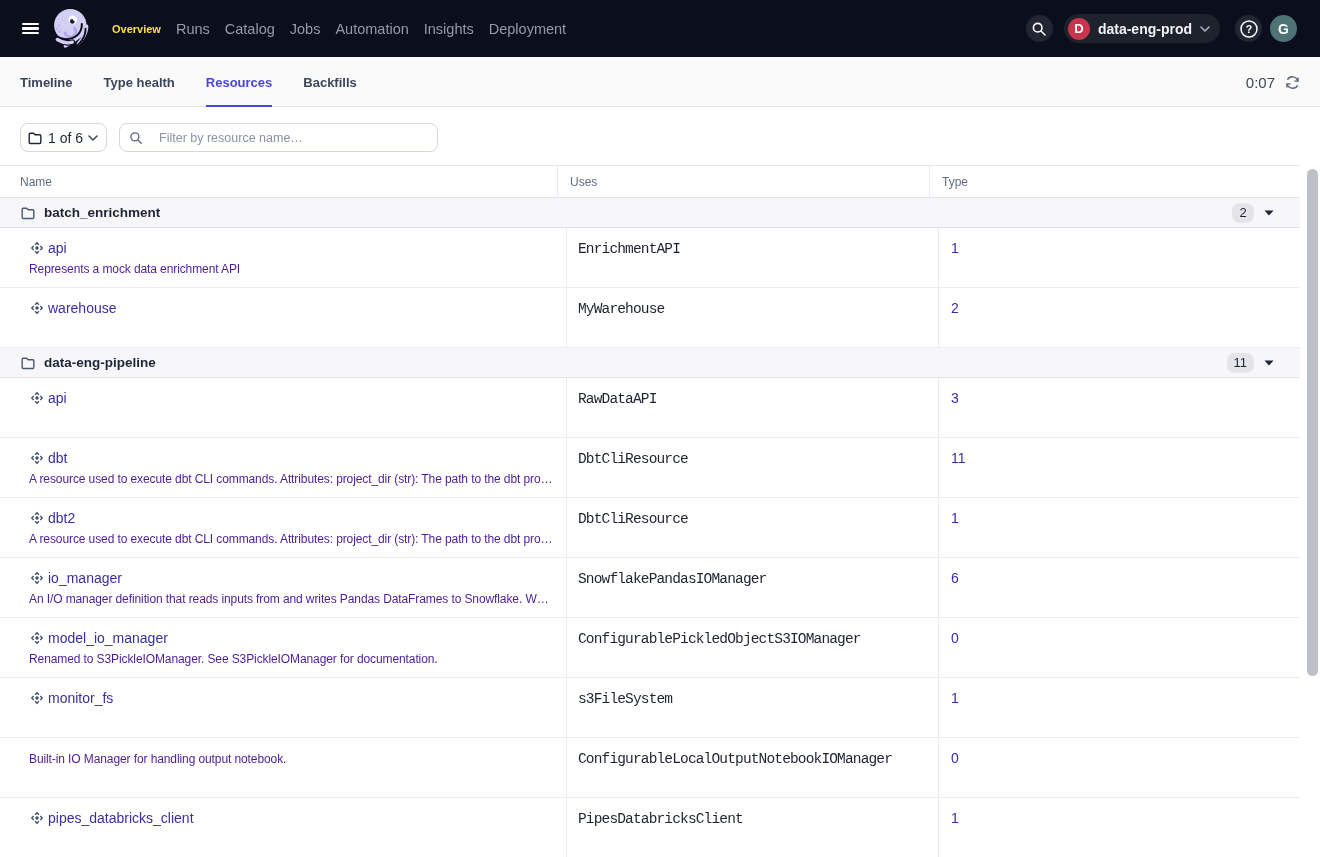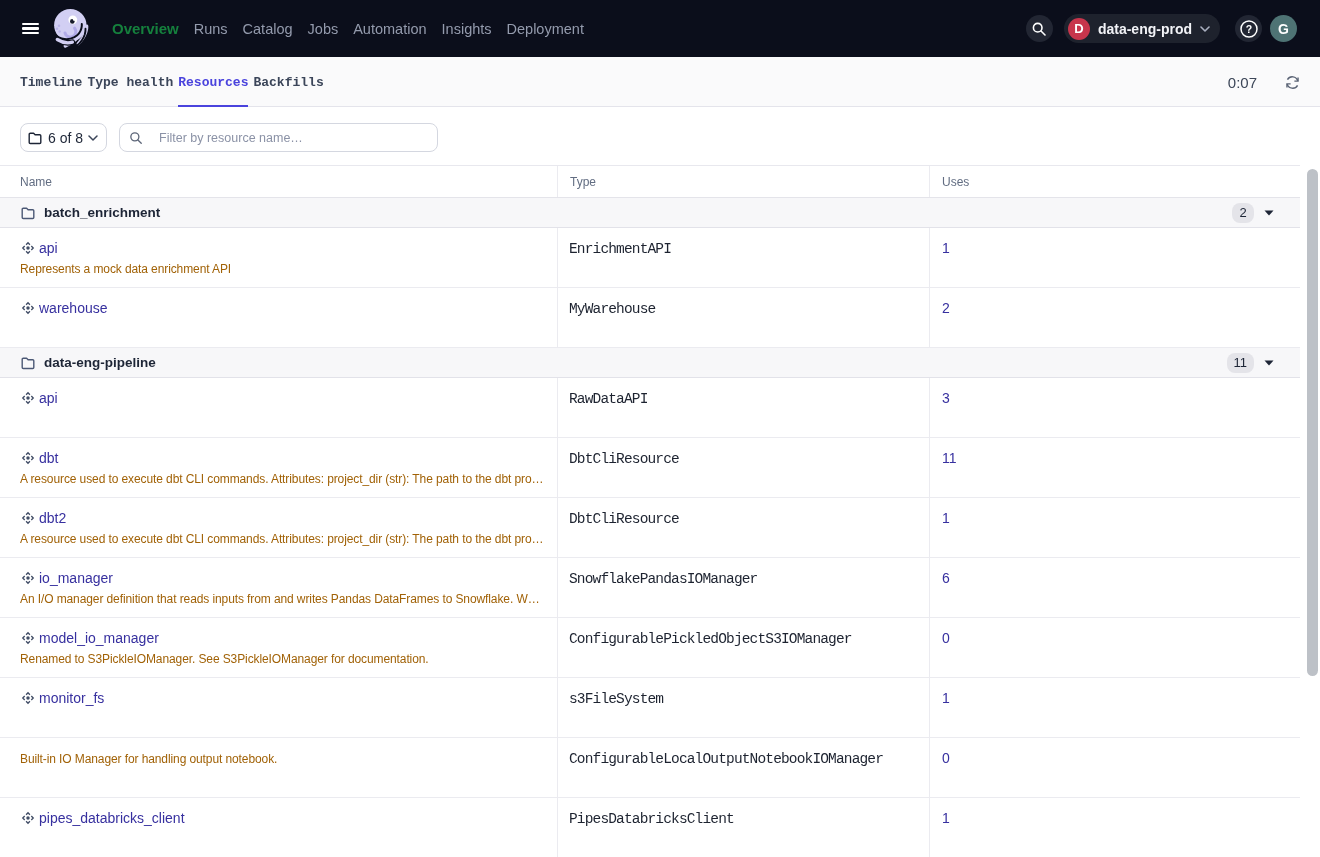--- a/index.html
+++ b/index.html
@@ -5,55 +5,55 @@
 * { margin:0; padding:0; box-sizing:border-box; }
 html,body { width:1320px; height:857px; overflow:hidden; background:#fff;
   font-family:"Liberation Sans", sans-serif; }
 
 .topbar { height:57px; background:#0b0e1b; display:flex; align-items:center; padding:0 23px 0 0; }
 .burger { width:17px; margin-left:22px; display:flex; flex-direction:column; gap:2.4px; }
 .burger span { display:block; height:2.4px; background:#fff; border-radius:1px; }
 .logo { margin-left:13px; }
 .nav { display:flex; align-items:center; gap:15px; margin-left:20px; font-size:14.5px; }
 .nav a { text-decoration:none; color:#949bad; font-weight:400; }
-.nav a.on { color:#15803d; font-weight:700; font-size:15px; }
+.nav a.on { color:#fde047; font-weight:700; font-size:11px; }
 .topright { margin-left:auto; display:flex; align-items:center; gap:11px; }
 .circbtn { width:27px; height:27px; border-radius:50%; background:#222633; display:flex; align-items:center; justify-content:center; }
 .pill { height:29px; background:#1e222d; border-radius:15px; display:flex; align-items:center; padding:0 10px 0 4px; gap:8px; }
 .pill .dav { width:22px; height:22px; border-radius:50%; background:#c8354c; color:#fff; font-size:13px; font-weight:700; display:flex; align-items:center; justify-content:center; }
 .pill .lbl { color:#f2f3f7; font-size:14px; font-weight:700; }
 .gav { width:27px; height:27px; border-radius:50%; background:#4e7374; color:#fff; font-size:14px; font-weight:700; display:flex; align-items:center; justify-content:center; }
 
 .tabbar { height:50px; background:#fafafb; border-bottom:1px solid #e4e4eb; display:flex; align-items:center; padding:0 20px; }
-.tabs { display:flex; gap:5px; height:100%;font-family:Liberation Mono, monospace; }
+.tabs { display:flex; gap:31px; height:100%; }
 .tab { display:flex; align-items:center; font-size:13px; font-weight:700; color:#3b4559; position:relative; height:100%; padding-top:2px; }
 .tab.on { color:#4a43dd; }
 .tab.on::after { content:""; position:absolute; left:0; right:0; bottom:-1px; height:2px; background:#4a43dd; }
-.tabright { margin-left:auto; display:flex; align-items:center; gap:28px; color:#3c4658; font-size:15px; padding-top:2px; }
+.tabright { margin-left:auto; display:flex; align-items:center; gap:10px; color:#3c4658; font-size:15px; padding-top:2px; }
 
 .filters { padding:16px 20px 13px; display:flex; gap:12px; }
 .fbtn { height:29px; border:1px solid #d4d7e0; border-radius:8px; background:#fff; display:flex; align-items:center; gap:5px; padding:0 8px 0 6px; font-size:14px; font-weight:500; color:#1d2536; }
 .finput { width:319px; height:29px; border:1px solid #d4d7e0; border-radius:8px; display:flex; align-items:center; gap:16px; padding:0 10px 0 9px; color:#8b92a6; font-size:12.5px; }
 
 .tbl { margin-right:20px; border-top:1px solid #e8e8ee; }
 .hrow { display:grid; grid-template-columns:558px 372px 376px; height:32px; border-bottom:1px solid #e4e4ea; }
 .hrow > div { display:flex; align-items:center; font-size:12px; color:#626d82; padding-left:12px; border-right:1px solid #ebebf0; }
 .hrow > div:first-child { padding-left:20px; }
 .hrow > div:last-child { border-right:none; }
 .grow { height:30px; background:#f7f7f9; border-bottom:1px solid #e2e2e9; display:flex; align-items:center; padding:0 26px 0 20px; }
 .grow .gname { font-size:13.5px; font-weight:700; color:#1d2536; margin-left:8px; }
 .grow .badge { margin-left:auto; background:#e4e4e9; border-radius:8px; height:20px; min-width:22px; padding:0 7px; display:flex; align-items:center; justify-content:center; font-size:13px; color:#1d2536; }
 .grow svg.caret { margin-left:10px; }
-.drow { display:grid; grid-template-columns:558px 372px 376px; height:60px; border-bottom:1px solid #ebebf0; }
+.drow { display:grid; grid-template-columns:558px 372px 376px; height:60px; border-bottom:1px solid #ebebf0;padding-left:9px; }
 .drow > div { border-right:1px solid #ebebf0; padding:10px 12px 0 12px; overflow:hidden; }
 .drow > div:first-child { padding-left:20px; }
 .drow > div:last-child { border-right:none; }
 .nm { display:flex; align-items:center; gap:3px; line-height:20px; height:20px; }
 .nm a { color:#37309f; font-size:14px; font-weight:500; text-decoration:none; }
-.desc { margin-top:3px; line-height:16px; font-size:12px; letter-spacing:-0.1px; color:#a16207; white-space:nowrap; overflow:hidden; text-overflow:ellipsis; }
+.desc { margin-top:3px; line-height:16px; font-size:12px; letter-spacing:-0.1px; color:#4c1d95; white-space:nowrap; overflow:hidden; text-overflow:ellipsis; }
 .typ { font-family:"Liberation Mono", monospace; font-size:14.5px; letter-spacing:-0.85px; line-height:20px; color:#1d2330; padding-top:11px !important; padding-left:11px !important; }
 .uses a { color:#37309f; font-size:14px; font-weight:500; text-decoration:none; line-height:20px; }
 
 .sbar { position:fixed; right:2px; top:169px; width:11px; height:507px; background:#bdc1c7; border-radius:5.5px; }
 </style>
 </head>
 <body>
 
 <div class="topbar">
   <div class="burger">
@@ -126,39 +126,39 @@
         <path d="M2.1,13.4 L2.1,9.5 L6,9.5" stroke="#596274" stroke-width="1.5" fill="none"></path>
       </svg>
   </div>
 </div>
 
 <div class="filters">
   <div class="fbtn">
     <svg width="16" height="16" viewBox="0 0 16 16">
         <path d="M2.2,5 V12.4 a1.1,1.1 0 0 0 1.1,1.1 h9.4 a1.1,1.1 0 0 0 1.1,-1.1 V5.8 a1.1,1.1 0 0 0 -1.1,-1.1 H8.1 L6.6,3.2 H3.3 a1.1,1.1 0 0 0 -1.1,1.1 z" stroke="#1d2536" stroke-width="1.4" fill="none" stroke-linejoin="round"></path>
       </svg>
-    <span>6 of 8</span>
+    <span>1 of 6</span>
     <svg width="10" height="6" viewBox="0 0 10 6">
         <path d="M1,1 L5,5 L9,1" stroke="#3b4559" stroke-width="1.5" fill="none" stroke-linecap="round" stroke-linejoin="round"></path>
       </svg>
   </div>
   <div class="finput">
     <svg width="14" height="14" viewBox="0 0 16 16">
         <circle cx="6.7" cy="6.7" r="4.6" stroke="#5d6678" stroke-width="1.5" fill="none"></circle>
         <line x1="10.2" y1="10.2" x2="14" y2="14" stroke="#5d6678" stroke-width="1.5" stroke-linecap="round"></line>
       </svg>
     <span>Filter by resource name…</span>
   </div>
 </div>
 
 <div class="tbl">
   <div class="hrow">
       <div>Name</div>
+      <div>Uses</div>
       <div>Type</div>
-      <div>Uses</div>
     </div>
   <div class="grow">
     <svg width="16" height="16" viewBox="0 0 16 16">
         <path d="M2.2,5 V12.4 a1.1,1.1 0 0 0 1.1,1.1 h9.4 a1.1,1.1 0 0 0 1.1,-1.1 V5.8 a1.1,1.1 0 0 0 -1.1,-1.1 H8.1 L6.6,3.2 H3.3 a1.1,1.1 0 0 0 -1.1,1.1 z" stroke="#4b5875" stroke-width="1.4" fill="none" stroke-linejoin="round"></path>
       </svg>
     <span class="gname">batch_enrichment</span>
     <span class="badge">2</span>
     <svg class="caret" width="10" height="6" viewBox="0 0 10 6">
         <path d="M0.5,0.5 L9.5,0.5 L5,5.5 z" fill="#1d2536"></path>
       </svg>

